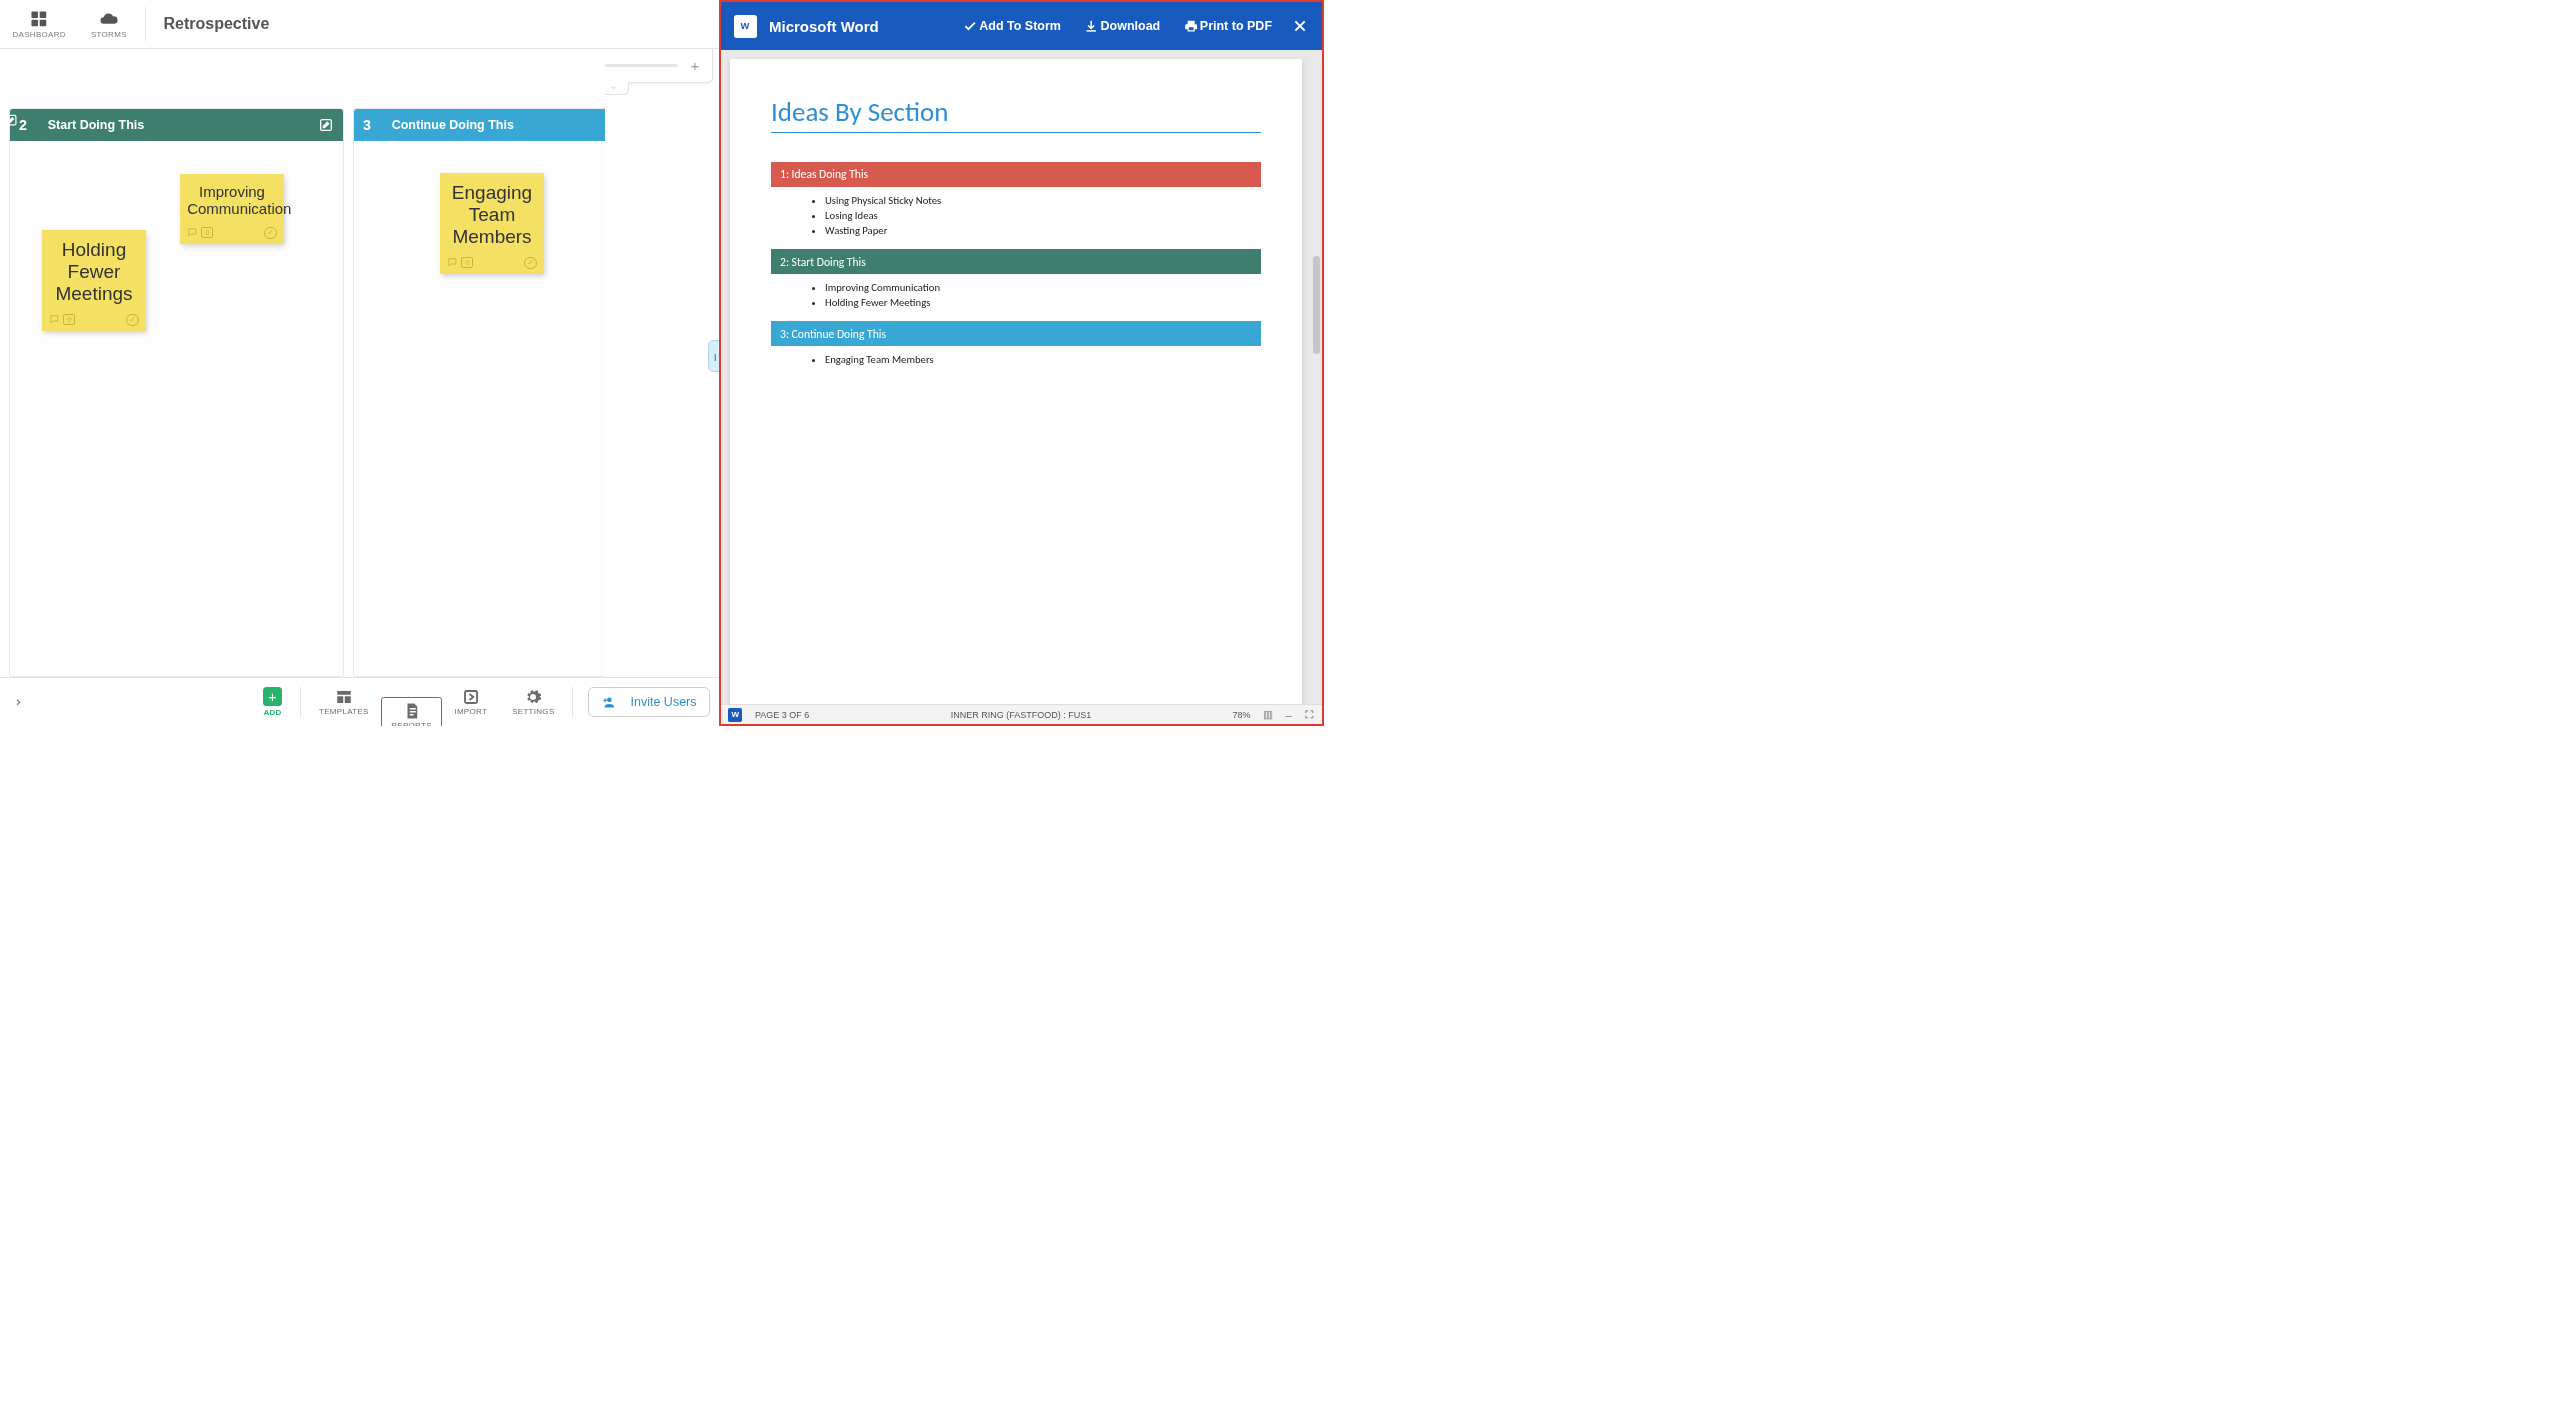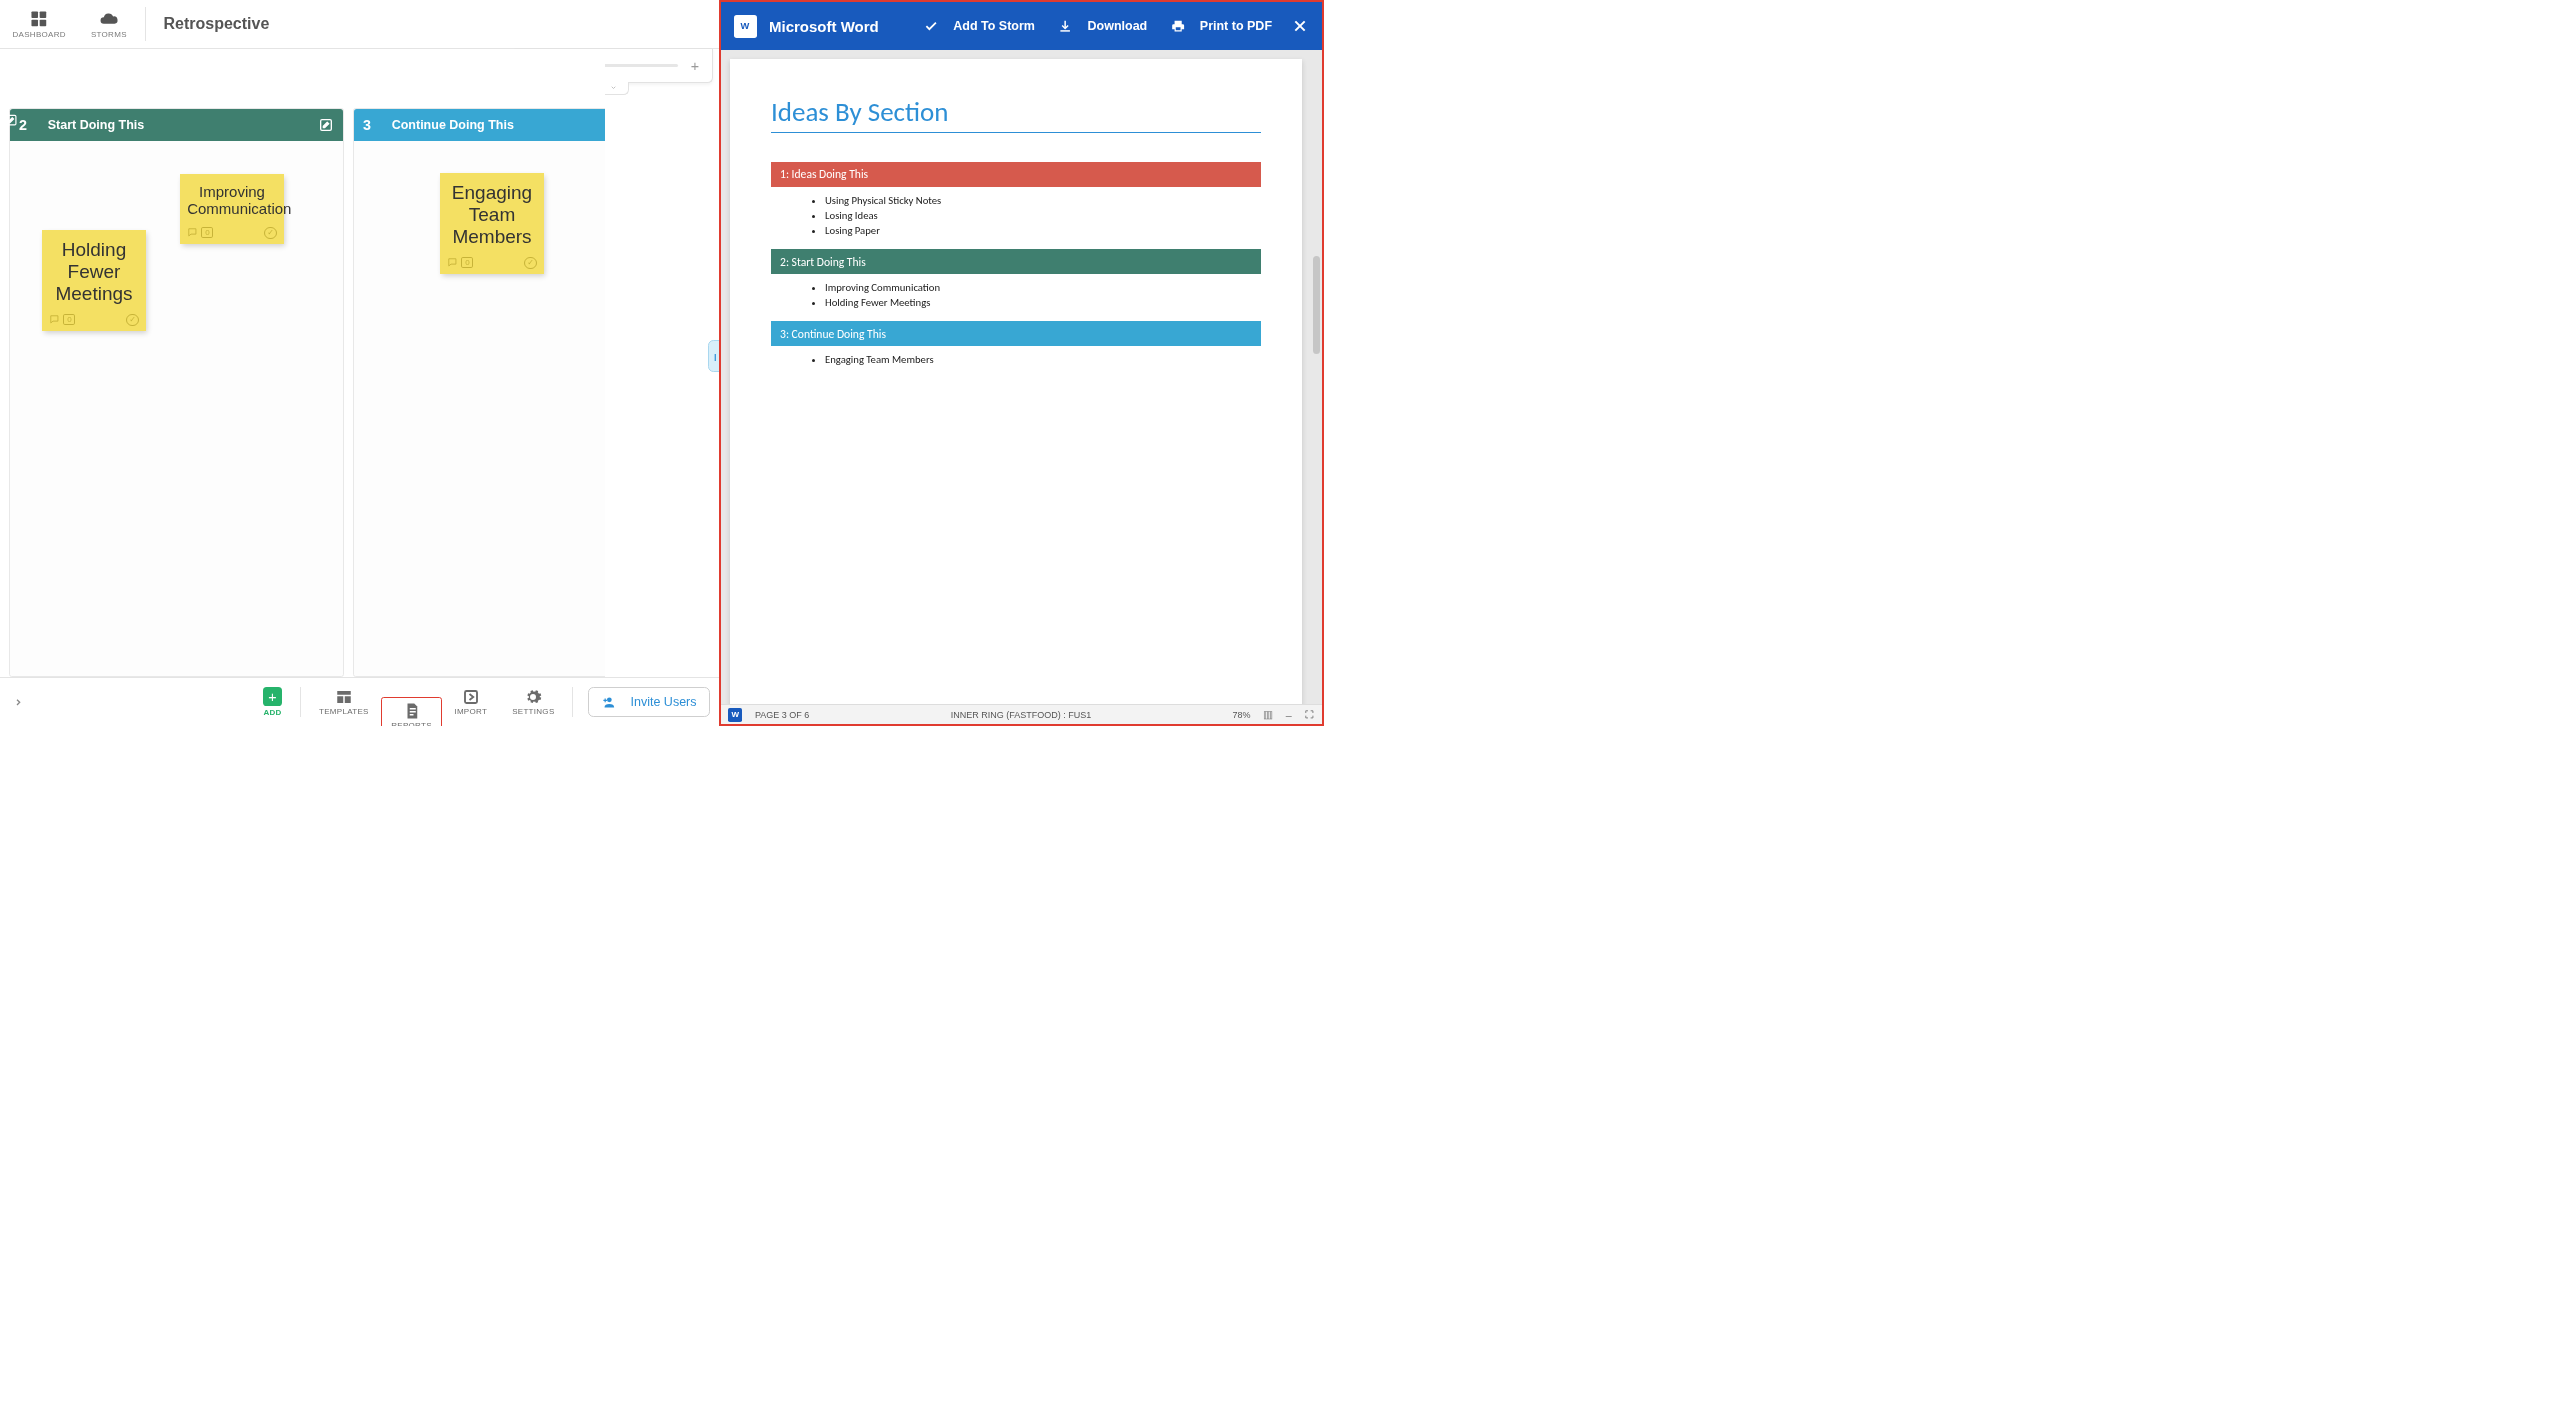--- a/index.html
+++ b/index.html
@@ -116,21 +116,21 @@
   }
   .rp-header {
     height:48px; background:#185abd; color:#fff; display:flex; align-items:center; padding:0 12.5px; gap:12.5px;
   }
   .rp-header .word-ic {
     width:23px; height:23px; background:#fff; color:#185abd; border-radius:2.7px;
     display:flex; align-items:center; justify-content:center; font-weight:700; font-size:13.4px;
   }
   .rp-header .title { font-size:15px; font-weight:700; }
   .rp-header .rp-spacer { flex:1; }
-  .rp-action { display:flex; align-items:center; gap:15px; font-size:12.5px; font-weight:600; cursor:pointer; padding:3.6px 5.4px;}
+  .rp-action { display:flex; align-items:center; gap:2px; font-size:12.5px; font-weight:600; cursor:pointer; padding:3.6px 5.4px;}
   .rp-close { font-size:18px; cursor:pointer; padding:3.6px 1.8px;}
 
   .rp-doc-wrap { flex:1; position:relative; background:#e8e8e8; overflow:hidden;}
   .rp-scrollbar { position:absolute; right:1.8px; top:0; width:9px; height:100%; }
   .rp-scroll-thumb { position:absolute; right:0; top:206px; width:7.2px; height:98px; background:#c6c6c6; border-radius:3.6px;}
   .rp-page {
     position:absolute; top:9px; left:9px; width:572px; height:658px;
     background:#fff; box-shadow:0 1.8px 5.4px rgba(0,0,0,.15);
     padding:36px 41px;
   }
@@ -451,21 +451,21 @@
   </div>
 
   <div class="rp-doc-wrap">
     <div class="rp-page">
       <h1>Ideas By Section</h1>
 
       <div class="sec-head sec1">1: Ideas Doing This</div>
       <ul class="sec-list">
         <li>Using Physical Sticky Notes</li>
         <li>Losing Ideas</li>
-        <li>Losing Paper</li>
+        <li>Wasting Paper</li>
       </ul>
 
       <div class="sec-head sec2">2: Start Doing This</div>
       <ul class="sec-list">
         <li>Improving Communication</li>
         <li>Holding Fewer Meetings</li>
       </ul>
 
       <div class="sec-head sec3">3: Continue Doing This</div>
       <ul class="sec-list">

